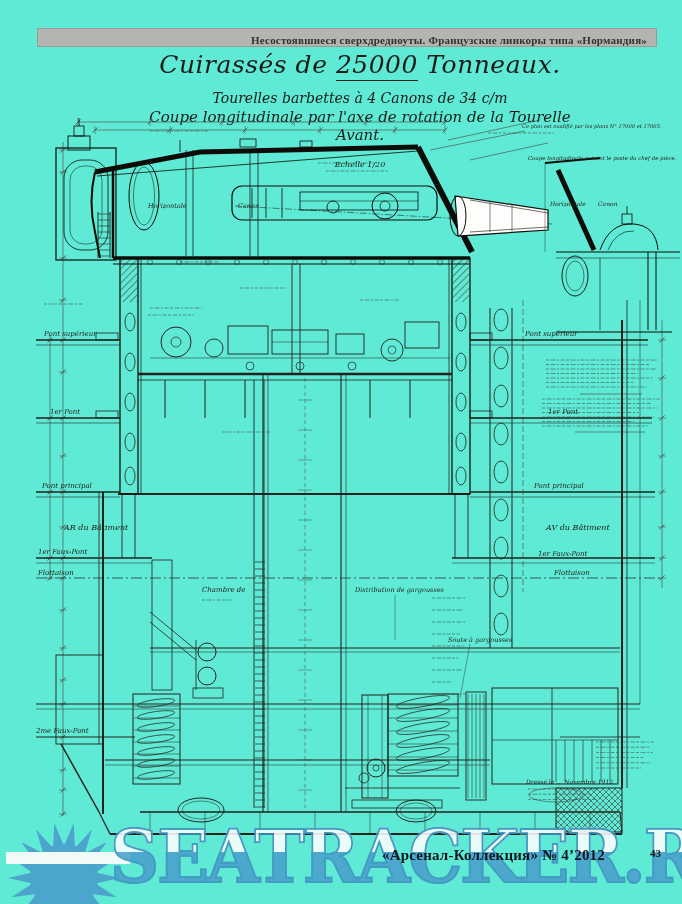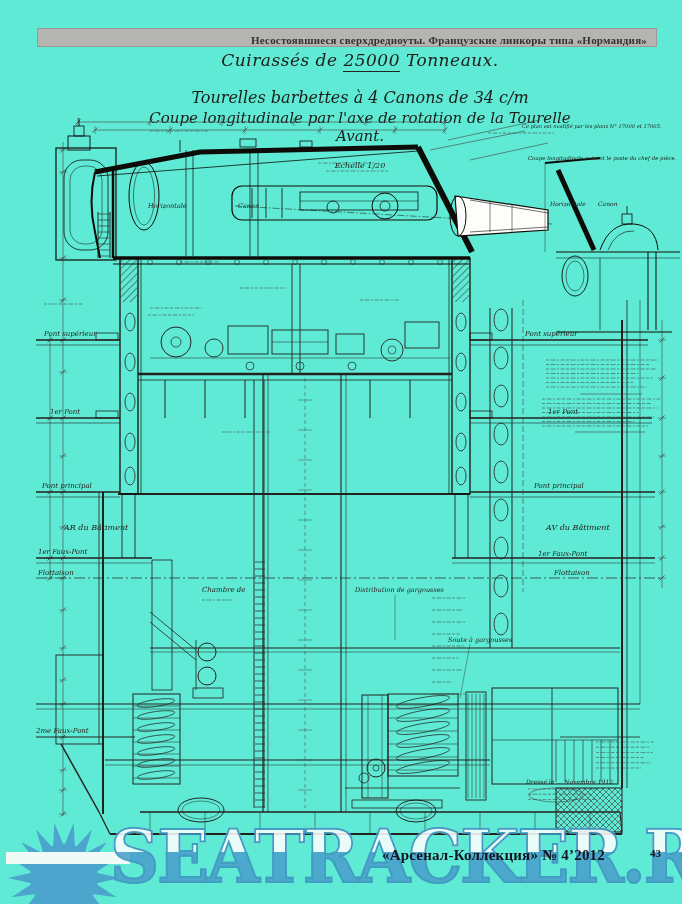--- a/index.html
+++ b/index.html
@@ -5,23 +5,23 @@
   html,body{margin:0;padding:0;background:#e9e9e6;}
   .page{position:relative;width:682px;height:904px;margin:0 auto;background:#5eead4;overflow:hidden;
         font-family:"DejaVu Serif",serif;color:#1e1c19;}
   
   .hdr{position:absolute;left:37px;top:28px;width:620px;height:19px;background:#b4b4b0;
        border:1px solid #9a9a96;box-sizing:border-box;text-align:right;}
   .hdr span{display:inline-block;padding:2px 9px 0 0;font-family:"Liberation Serif",serif;
        font-weight:bold;font-size:11px;color:#33322e;letter-spacing:.2px;}
   
   .title-block{position:absolute;left:140px;top:50px;width:440px;text-align:center;font-style:italic;}
-  .t1{font-size:17px;letter-spacing:.5px;}
+  .t1{font-size:25px;letter-spacing:.5px;}
   .t1 .u{border-bottom:1.6px solid #24221f;padding-bottom:1px;}
-  .t2{font-size:16px;margin-top:18px;}
+  .t2{font-size:14px;margin-top:11px;}
   .t3{font-size:15px;margin-top:2px;}
   .t4{font-size:8px;margin-top:16px;}
   
   svg.bp{position:absolute;left:0;top:0;}
   svg.bp text{font-family:"DejaVu Serif",serif;fill:#26241f;}
   svg.bp text.lbl{font-style:italic;}
   
   .wm{position:absolute;left:0;top:0;width:682px;height:904px;pointer-events:none;}
   .wm-text{position:absolute;left:110px;top:820px;font-family:"DejaVu Serif",serif;font-weight:bold;
        font-size:73px;line-height:1;letter-spacing:-2px;transform:scaleX(.93);transform-origin:left top;

